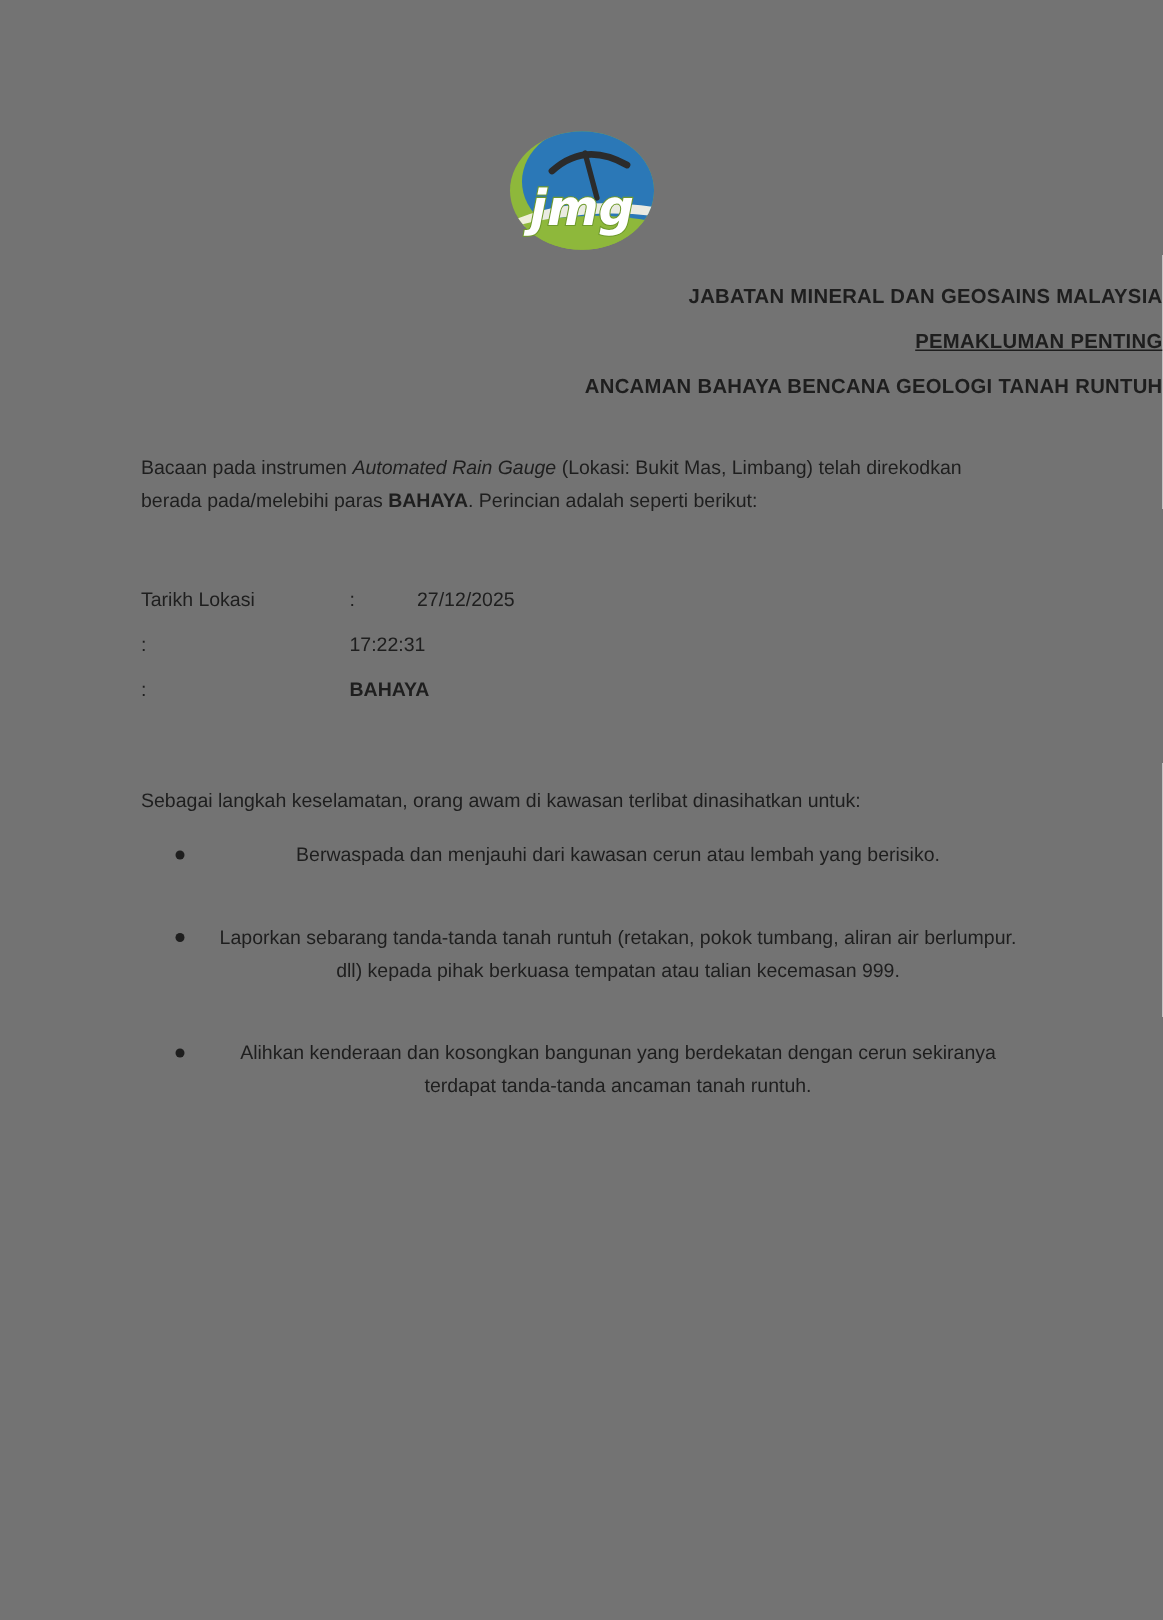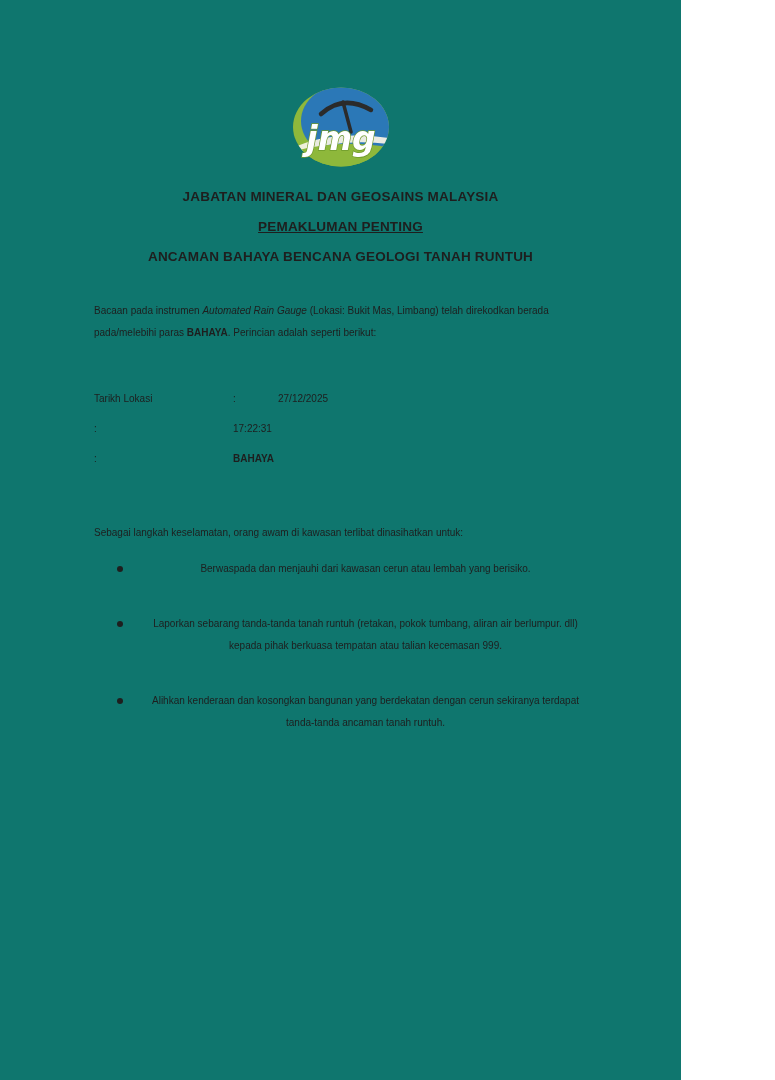--- a/index.html
+++ b/index.html
@@ -6,44 +6,45 @@
   html, body { background: #ffffff; }
   body {
     width: 775px;
     height: 1080px;
     font-family: "Liberation Sans", sans-serif;
     color: #1e1e1e;
     overflow: hidden;
   }
   .page {
     position: relative;
-    width: 681px;
+    width: 775px;
     height: 1080px;
-    background: #0f766e;
+    background: #737373;
   }
   .logo-wrap {
     padding-top: 86px;
     text-align: center;
   }
   .logo-wrap svg { display: inline-block; }
   .header {
     text-align: center;
     margin-top: 16px;
   }
   .header .h {
     font-size: 13.5px;
     font-weight: bold;
     line-height: 18px;
     letter-spacing: 0.2px;
+    text-align: right;
   }
   .header .h + .h { margin-top: 12px; }
   .header .underlined { text-decoration: underline; }
   .content {
     padding: 0 92px 0 94px;
-    font-size: 10px;
+    font-size: 13px;
     line-height: 22px;
   }
   .intro {
     margin-top: 34px;
   }
   .intro .italic { font-style: italic; }
   .intro .bold { font-weight: bold; }
   .details {
     margin-top: 40px;
   }

